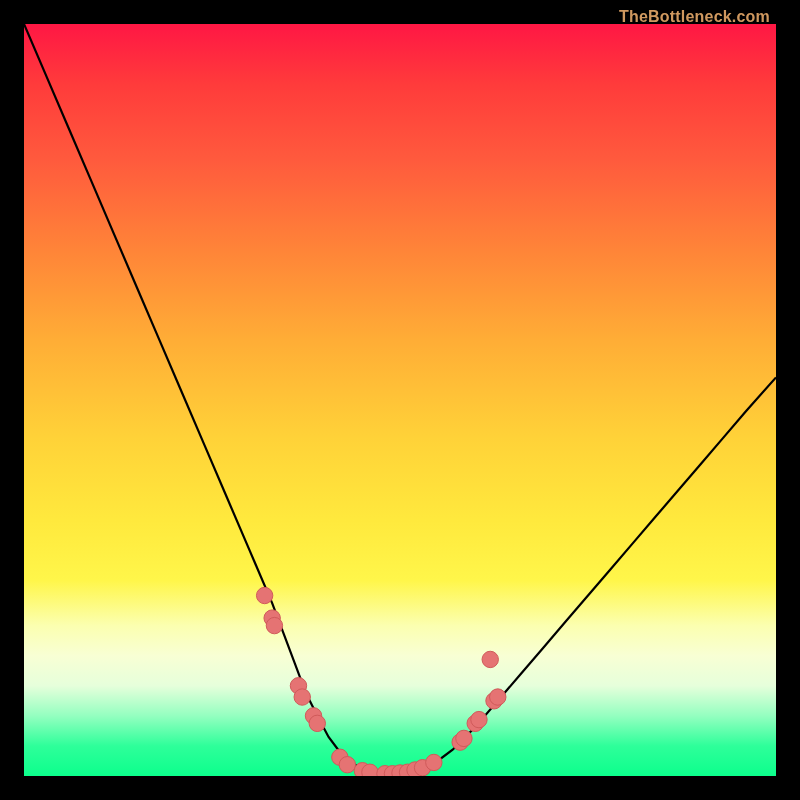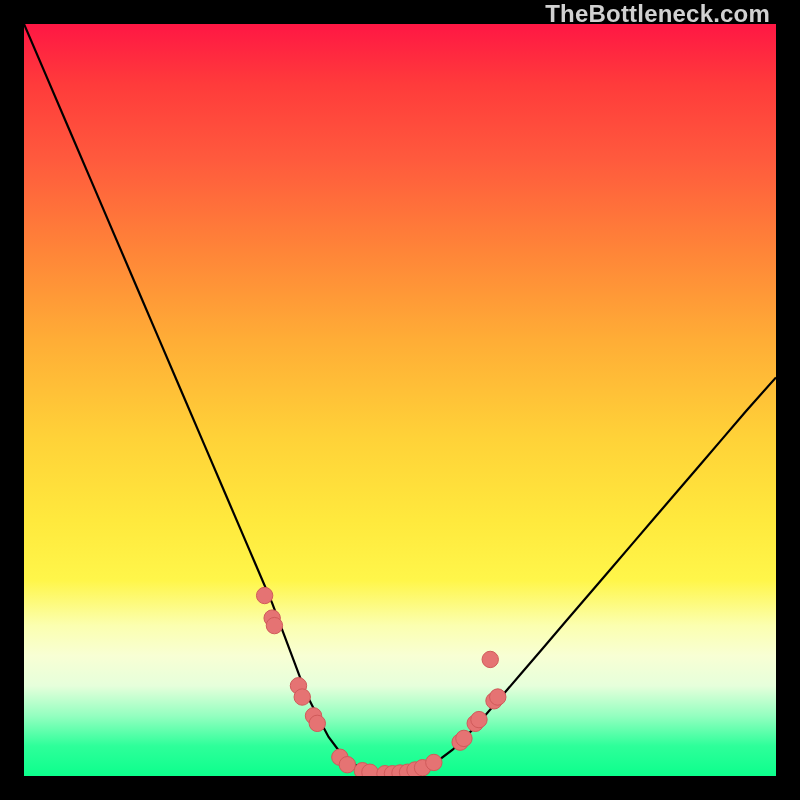--- a/index.html
+++ b/index.html
@@ -35,24 +35,24 @@
   }
   svg.plot {
     position: absolute;
     left: 0;
     top: 0;
     width: 752px;
     height: 752px;
   }
   .watermark {
     position: absolute;
-    top: 0;
+    top: 8px;
     right: 30px;
-    color: #ffffff;
-    font-size: 24px;
+    color: #fdba74;
+    font-size: 16px;
     font-weight: 600;
     letter-spacing: 0.2px;
     opacity: 0.82;
   }
 </style>
 </head>
 <body>
 
 <div class="frame">
   <svg class="plot" viewBox="0 0 752 752">

